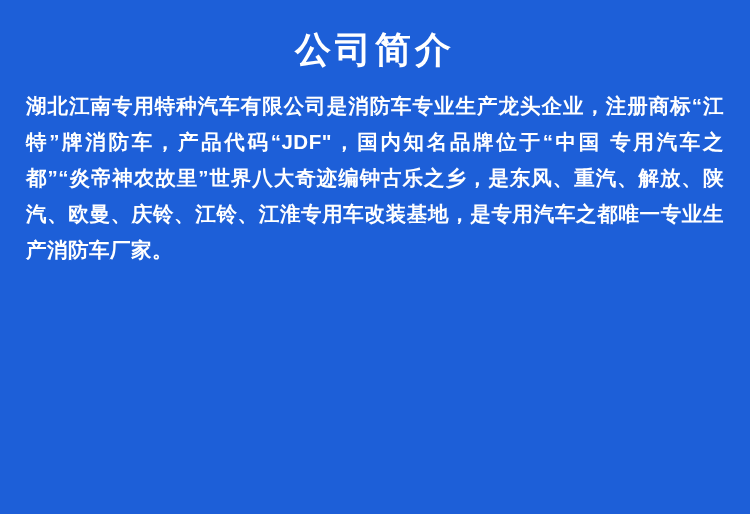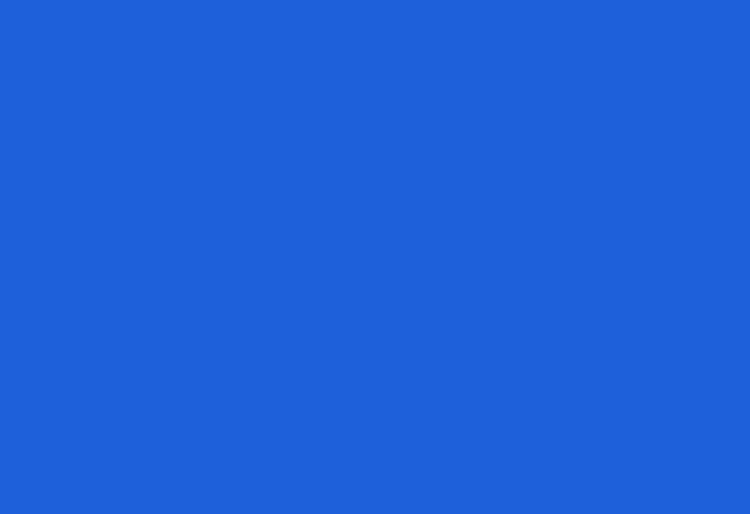--- a/index.html
+++ b/index.html
@@ -43,15 +43,18 @@
     margin: 0;
   }
   .para + .para {
     margin-top: 26px;
   }
 </style>
 </head>
 <body>
 
 <div class="page">
+  <div class="title">公司简介</div>
   <div class="body-text">
+    <p class="para">湖北江南专用特种汽车有限公司是消防车专业生产龙头企业，注册商标“江特”牌消防车，产品代码“JDF"，国内知名品牌位于“中国
+专用汽车之都”“炎帝神农故里”世界八大奇迹编钟古乐之乡，是东风、重汽、解放、陕汽、欧曼、庆铃、江铃、江淮专用车改装基地，是专用汽车之都唯一专业生产消防车厂家。</p>
   </div>
 </div>
 
 </body></html>

